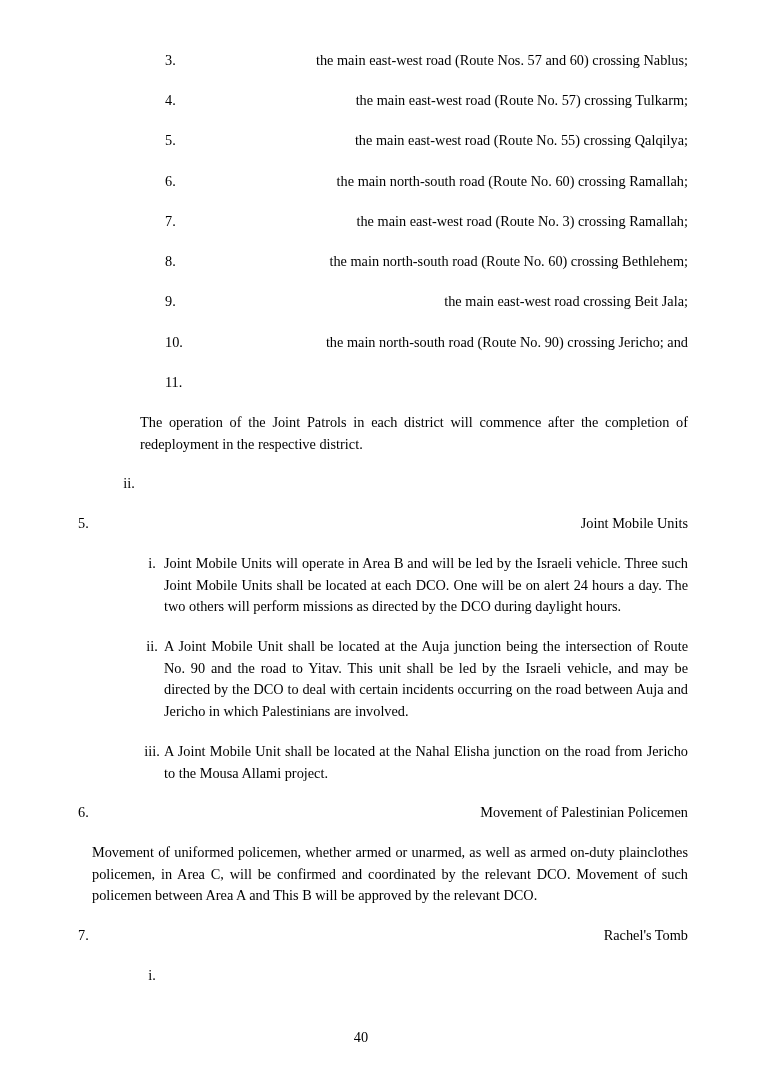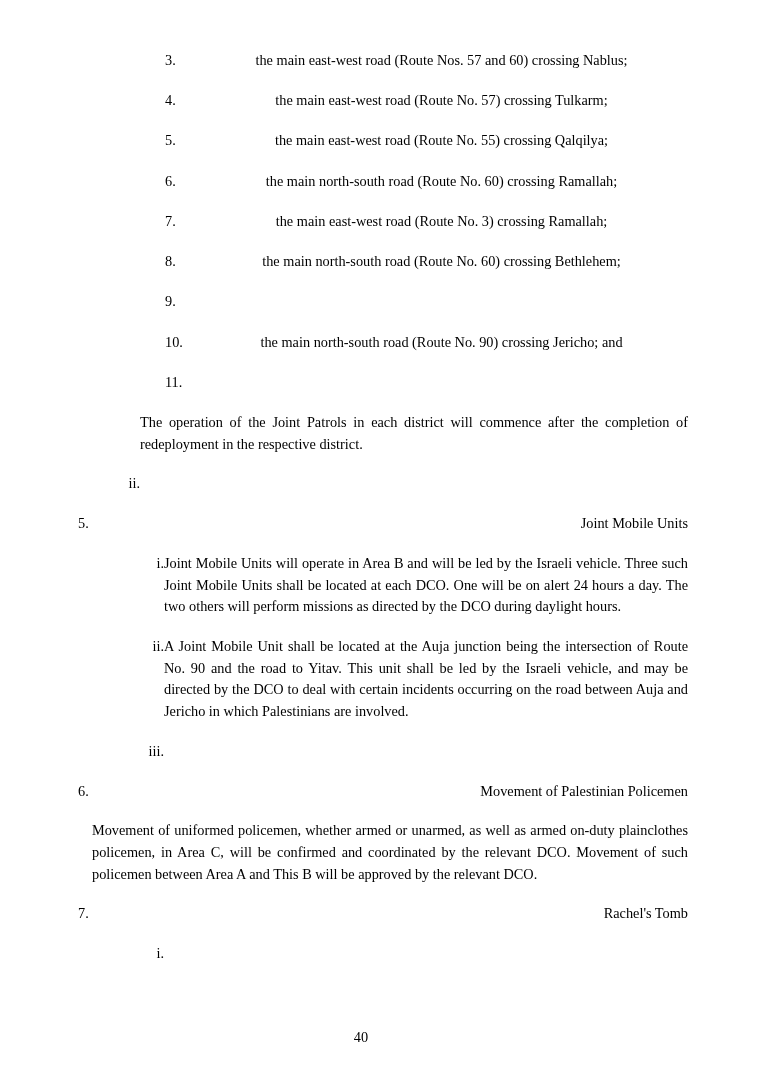--- a/index.html
+++ b/index.html
@@ -37,36 +37,36 @@
     margin: 0 0 18.5px 0;
     padding-left: 105px;
   }
   .numlist .item .num {
     flex: 0 0 auto;
     width: 30px;
     text-align: left;
   }
   .numlist .item .txt {
     flex: 1 1 auto;
-    text-align: center;
+    text-align: right;
   }
   .para-indent {
     margin: 0 0 18px 0;
     padding-left: 80px;
     text-align: justify;
   }
   .roman-item {
     display: flex;
     margin: 0 0 18px 0;
     padding-left: 58px;
   }
   .roman-item .marker {
     flex: 0 0 auto;
     width: 22px;
-    text-align: right;
+    text-align: center;
   }
   .roman-item .body {
     flex: 1 1 auto;
     text-align: justify;
   }
   .roman-item.deep {
     padding-left: 80px;
   }
   .roman-item.deep .marker {
     width: 24px;
@@ -131,20 +131,21 @@
       <span class="txt">the main east-west road (Route No. 3) crossing Ramallah;</span>
     </div>
 
     <div class="item">
       <span class="num">8.</span>
       <span class="txt">the main north-south road (Route No. 60) crossing Bethlehem;</span>
     </div>
 
     <div class="item">
       <span class="num">9.</span>
+      <span class="txt">the main east-west road crossing Beit Jala;</span>
     </div>
 
     <div class="item">
       <span class="num">10.</span>
       <span class="txt">the main north-south road (Route No. 90) crossing Jericho; and</span>
     </div>
 
     <div class="item">
       <span class="num">11.</span>
     </div>
@@ -167,20 +168,21 @@
     <span class="body">Joint Mobile Units will operate in Area B and will be led by the Israeli vehicle. Three such Joint Mobile Units shall be located at each DCO. One will be on alert 24 hours a day. The two others will perform missions as directed by the DCO during daylight hours.</span>
   </div>
 
   <div class="block roman-item deep">
     <span class="marker">ii.</span>
     <span class="body">A Joint Mobile Unit shall be located at the Auja junction being the intersection of Route No. 90 and the road to Yitav. This unit shall be led by the Israeli vehicle, and may be directed by the DCO to deal with certain incidents occurring on the road between Auja and Jericho in which Palestinians are involved.</span>
   </div>
 
   <div class="block roman-item deep">
     <span class="marker">iii.</span>
+    <span class="body">A Joint Mobile Unit shall be located at the Nahal Elisha junction on the road from Jericho to the Mousa Allami project.</span>
   </div>
 
   <div class="block section-item">
     <span class="marker">6.</span>
     <span class="body">Movement of Palestinian Policemen</span>
   </div>
 
   <div class="block plain-para">Movement of uniformed policemen, whether armed or unarmed, as well as armed on-duty plainclothes policemen, in Area C, will be confirmed and coordinated by the relevant DCO. Movement of such policemen between Area A and This B will be approved by the relevant DCO.</div>
 
   <div class="block section-item">

